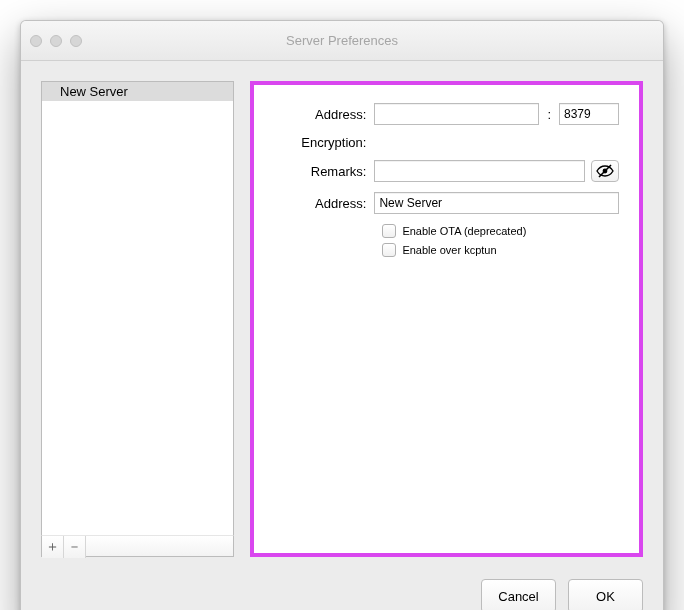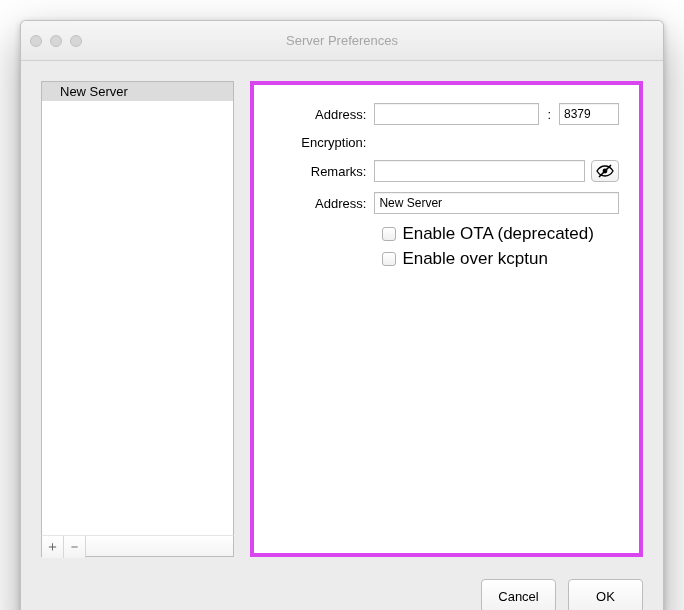--- a/index.html
+++ b/index.html
@@ -182,21 +182,21 @@
       justify-content: center;
       cursor: default;
     }
     .remarks-input { flex: 1; }
     .checkbox-row {
       display: flex;
       align-items: center;
       margin-bottom: 5px;
       padding-left: 118px;
       gap: 6px;
-      font-size: 17px;
+      font-size: 11px;
     }
     .mac-checkbox {
       width: 14px;
       height: 14px;
       border: 1px solid #b0b0b0;
       border-radius: 3px;
       background: linear-gradient(#ffffff, #f0f0f0);
     }
     .footer {
       height: 52px;

